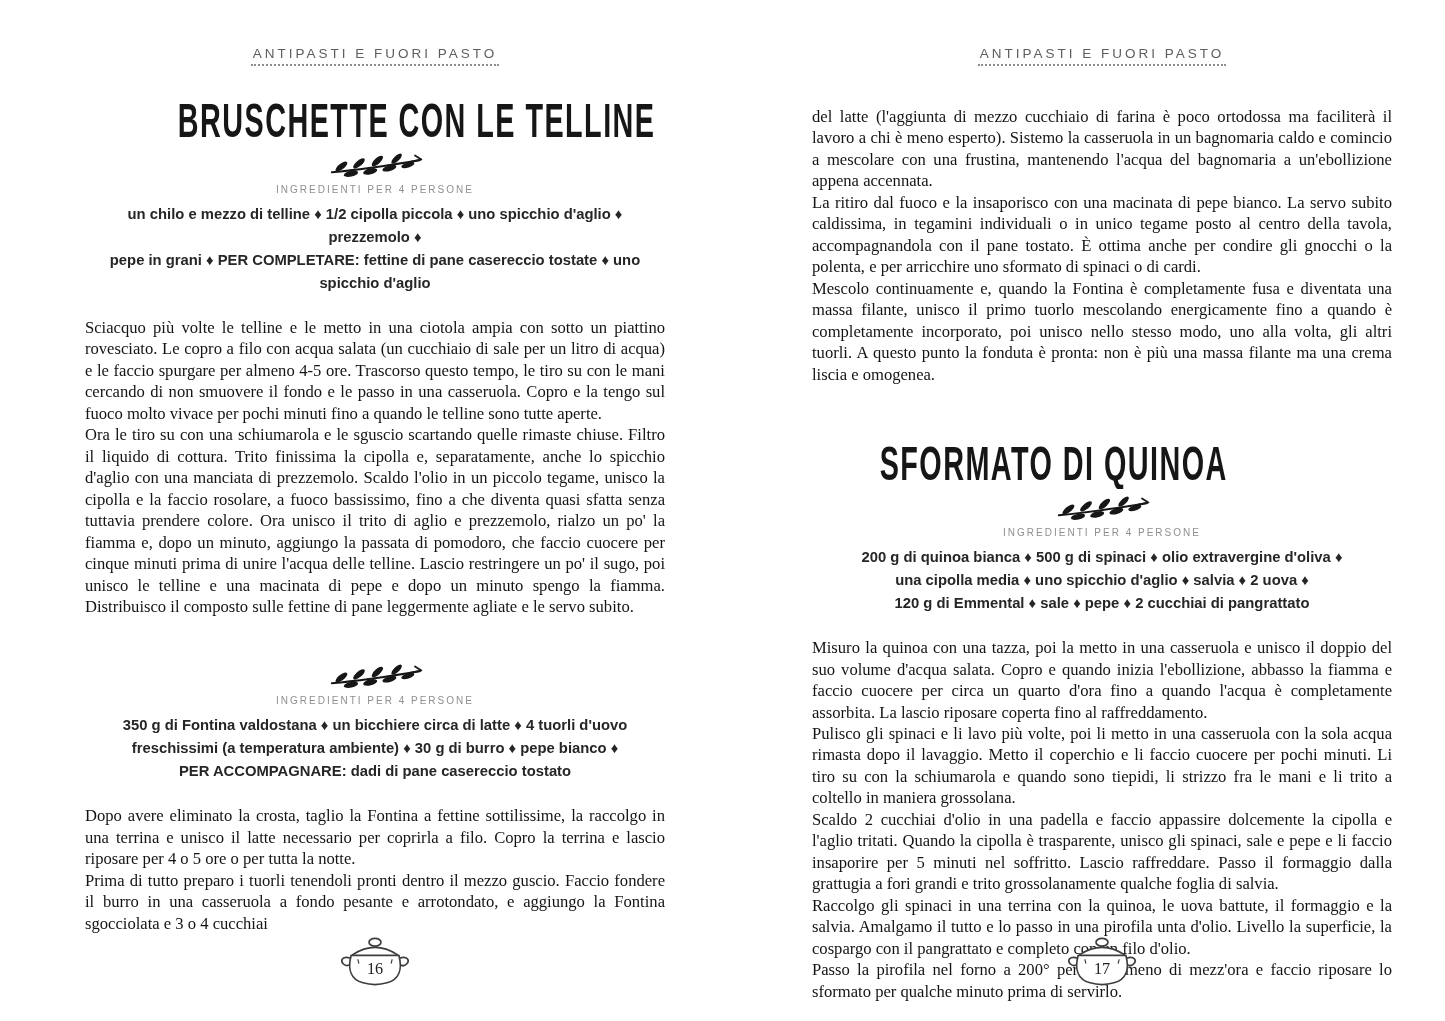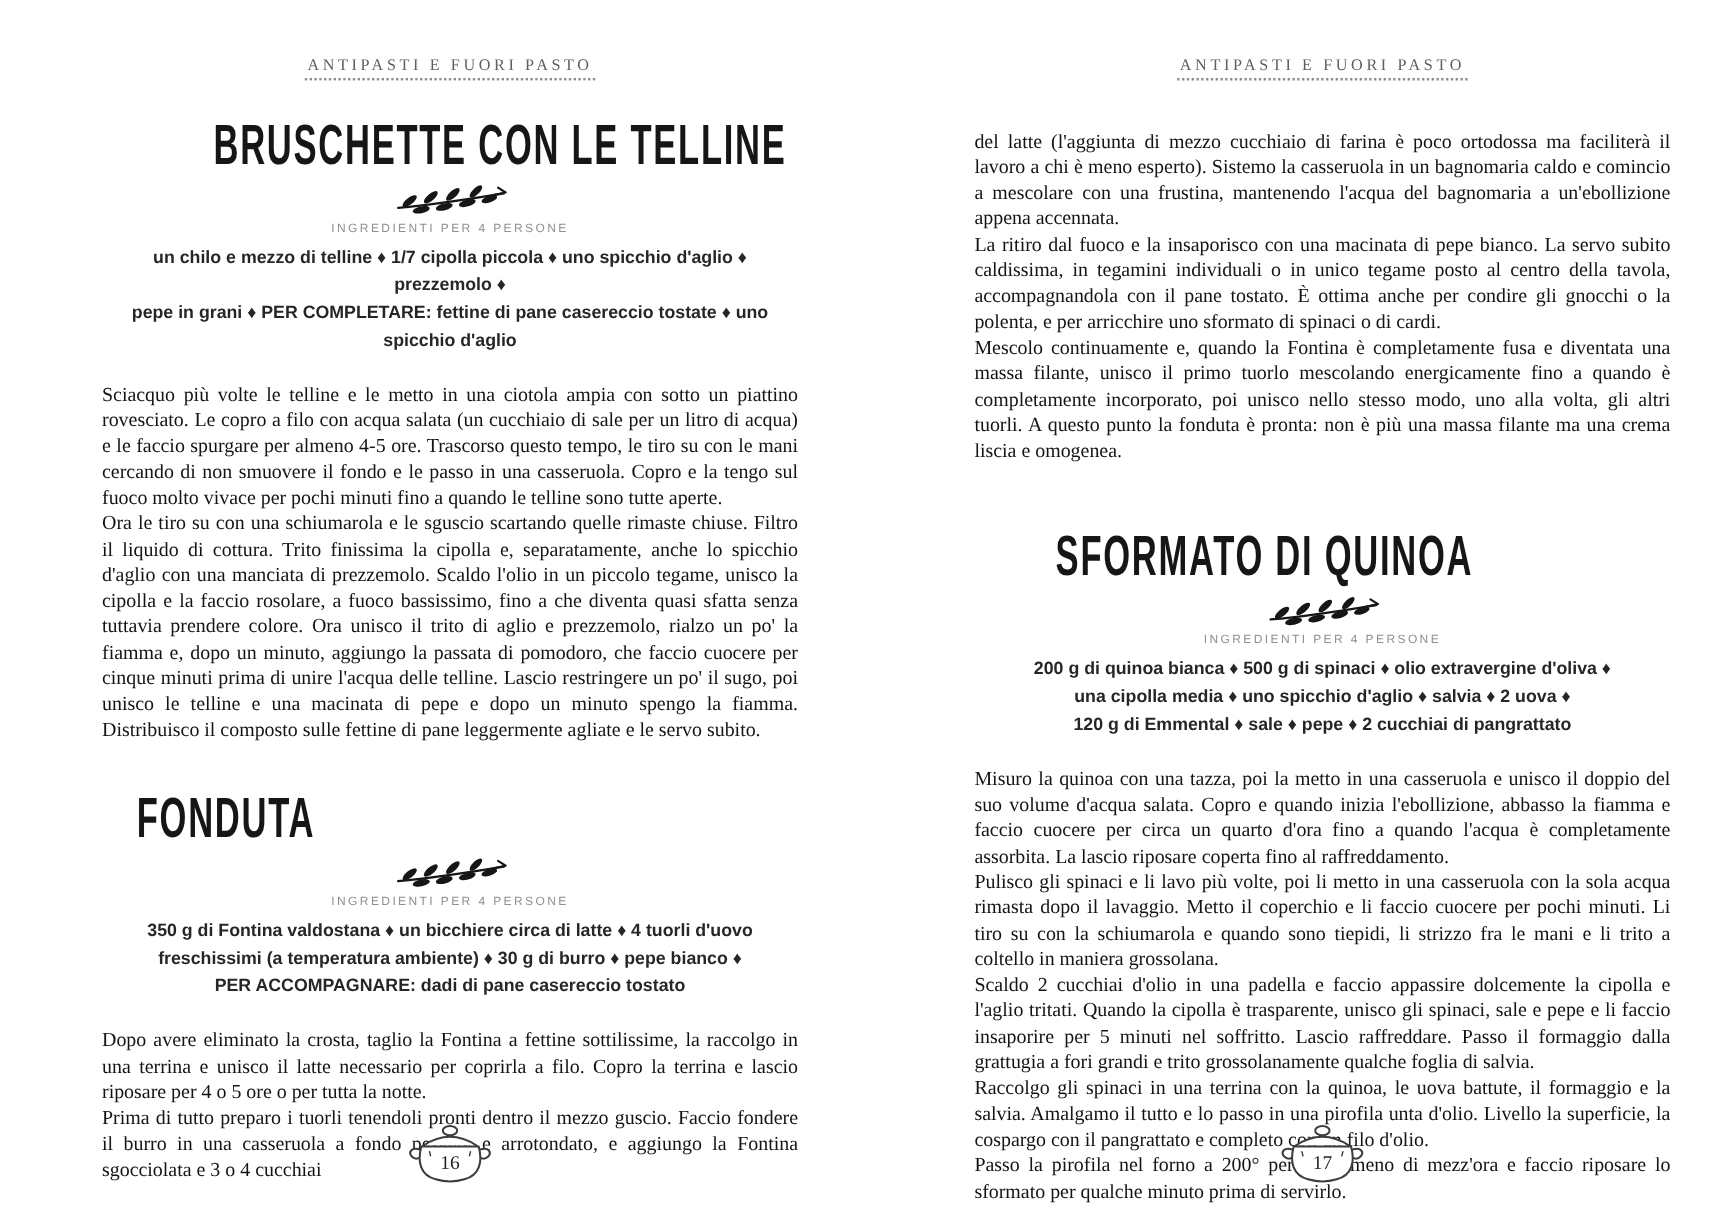--- a/index.html
+++ b/index.html
@@ -3,21 +3,21 @@
 <meta charset="utf-8">
 <style>
   html,body{margin:0;padding:0;background:#fff;}
   .spread{position:relative;width:1445px;height:1021px;background:#ffffff;overflow:hidden;
           color:#1d1d1d;font-family:"Liberation Serif",serif;}
   .page{position:absolute;top:0;height:1021px;}
   .page.left{left:85px;width:580px;}
   .page.right{left:812px;width:580px;}
 
   .running-head{margin:46px auto 0;width:fit-content;text-align:center;
-    font-family:Liberation Serif, serif;font-size:13.5px;letter-spacing:3px;
+    font-family:Liberation Sans, sans-serif;font-size:13.5px;letter-spacing:3px;
     color:#5e5e5e;border-bottom:2px dotted #8f8f8f;padding:0 2px 3px;}
 
   .recipe-title{margin:34px 0 0;text-align:left;line-height:1;}
   .recipe-title .tt{display:inline-block;font-family:"Liberation Sans",sans-serif;
     font-weight:700;font-size:40px;letter-spacing:2px;color:#161616;
     transform:scale(0.72,1.18);transform-origin:center;white-space:nowrap;}
 
   .sprig{text-align:center;margin:10px 0 4px;}
   .servings{text-align:center;font-family:"Liberation Sans",sans-serif;font-size:10px;
     letter-spacing:2px;color:#8f8f8f;margin:4px 0 8px;}
@@ -55,31 +55,30 @@
           <ellipse cx="54" cy="26" rx="9" ry="3.6" fill="#161616" transform="rotate(-14 54 26)"></ellipse>
           <ellipse cx="63" cy="13" rx="9" ry="3.6" fill="#161616" transform="rotate(-42 63 13)"></ellipse>
           <ellipse cx="78" cy="22" rx="9" ry="3.6" fill="#161616" transform="rotate(-16 78 22)"></ellipse>
           <ellipse cx="87" cy="10" rx="8.5" ry="3.4" fill="#161616" transform="rotate(-44 87 10)"></ellipse>
           <ellipse cx="101" cy="18" rx="8.5" ry="3.4" fill="#161616" transform="rotate(-18 101 18)"></ellipse>
           <path d="M104 14 L118 11 L110 6" stroke="#161616" stroke-width="2.2" fill="none" stroke-linecap="round" stroke-linejoin="round"></path>
         </svg>
       </div>
       <div class="servings">INGREDIENTI PER 4 PERSONE</div>
       <div class="ingredients">
-        <div>un chilo e mezzo di telline ♦ 1/7 cipolla piccola ♦ uno spicchio d'aglio ♦ prezzemolo ♦</div>
+        <div>un chilo e mezzo di telline ♦ 1/2 cipolla piccola ♦ uno spicchio d'aglio ♦ prezzemolo ♦</div>
         <div>pepe in grani ♦ PER COMPLETARE: fettine di pane casereccio tostate ♦ uno spicchio d'aglio</div>
       </div>
       <div class="body-text">
         <p>Sciacquo più volte le telline e le metto in una ciotola ampia con sotto un piattino rovesciato. Le copro a filo con acqua salata (un cucchiaio di sale per un litro di acqua) e le faccio spurgare per almeno 4-5 ore. Trascorso questo tempo, le tiro su con le mani cercando di non smuovere il fondo e le passo in una casseruola. Copro e la tengo sul fuoco molto vivace per pochi minuti fino a quando le telline sono tutte aperte.</p>
         <p>Ora le tiro su con una schiumarola e le sguscio scartando quelle rimaste chiuse. Filtro il liquido di cottura. Trito finissima la cipolla e, separatamente, anche lo spicchio d'aglio con una manciata di prezzemolo. Scaldo l'olio in un piccolo tegame, unisco la cipolla e la faccio rosolare, a fuoco bassissimo, fino a che diventa quasi sfatta senza tuttavia prendere colore. Ora unisco il trito di aglio e prezzemolo, rialzo un po' la fiamma e, dopo un minuto, aggiungo la passata di pomodoro, che faccio cuocere per cinque minuti prima di unire l'acqua delle telline. Lascio restringere un po' il sugo, poi unisco le telline e una macinata di pepe e dopo un minuto spengo la fiamma. Distribuisco il composto sulle fettine di pane leggermente agliate e le servo subito.</p>
       </div>
     </section>
 
     <section class="recipe second">
-      <h1 class="recipe-title"><span class="tt">FONDUTA</span></h1>
       <div class="sprig">
         <svg width="96" height="30" viewBox="0 0 120 36">
           <path d="M6 27 C 40 24, 80 18, 116 12" stroke="#161616" stroke-width="2.4" fill="none" stroke-linecap="round"></path>
           <ellipse cx="18" cy="20" rx="9" ry="3.6" fill="#161616" transform="rotate(-38 18 20)"></ellipse>
           <ellipse cx="30" cy="29" rx="9" ry="3.6" fill="#161616" transform="rotate(-12 30 29)"></ellipse>
           <ellipse cx="40" cy="16" rx="9" ry="3.6" fill="#161616" transform="rotate(-40 40 16)"></ellipse>
           <ellipse cx="54" cy="26" rx="9" ry="3.6" fill="#161616" transform="rotate(-14 54 26)"></ellipse>
           <ellipse cx="63" cy="13" rx="9" ry="3.6" fill="#161616" transform="rotate(-42 63 13)"></ellipse>
           <ellipse cx="78" cy="22" rx="9" ry="3.6" fill="#161616" transform="rotate(-16 78 22)"></ellipse>
           <ellipse cx="87" cy="10" rx="8.5" ry="3.4" fill="#161616" transform="rotate(-44 87 10)"></ellipse>

